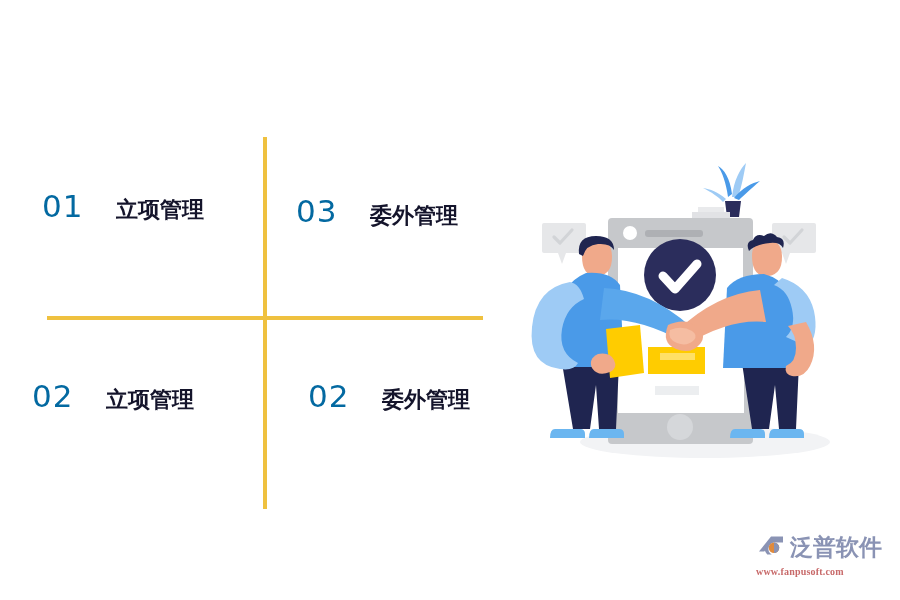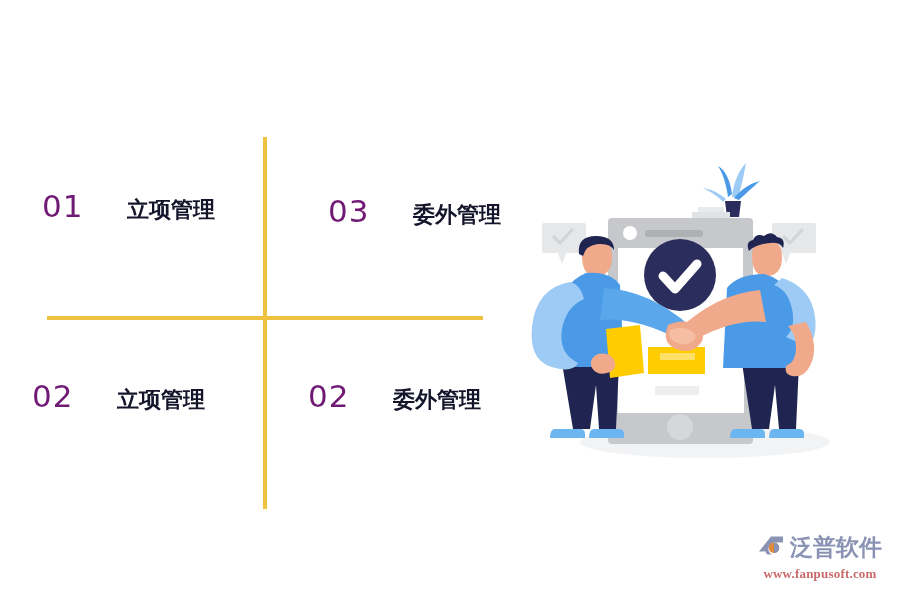--- a/index.html
+++ b/index.html
@@ -48,40 +48,40 @@
     height: 4px;
     background: #EFC13F;
   }
 
   .cell {
     position: absolute;
     display: flex;
     align-items: baseline;
   }
   .cell-01 { left: 42px;  top: 191px; }
-  .cell-03 { left: 328px; top: 196px; }
+  .cell-03 { left: 296px; top: 196px; align-items: flex-end; }
   .cell-02 { left: 32px;  top: 381px; }
   .cell-04 { left: 308px; top: 381px; }
 
   .cell-num {
     font-family: "DejaVu Sans", "Liberation Sans", sans-serif;
     font-size: 31px;
     font-weight: 400;
     letter-spacing: 1px;
-    color: #701a75;
+    color: #0369a1;
     line-height: 1;
     width: 52px;
   }
   .cell-label {
     font-family: "DejaVu Sans", "Liberation Sans", sans-serif;
     font-size: 22px;
     font-weight: 700;
     color: #14142b;
     line-height: 1;
-    margin-left: 33px;
+    margin-left: 22px;
     white-space: nowrap;
   }
   .cell-03 .cell-label,
   .cell-04 .cell-label { }
 
   
   .illustration {
     position: absolute;
     left: 520px;
     top: 150px;
@@ -114,27 +114,27 @@
     font-family: "DejaVu Sans", "Liberation Sans", sans-serif;
     font-size: 23px;
     font-weight: 700;
     color: #8a93b4;
     letter-spacing: 0px;
     line-height: 1;
     white-space: nowrap;
   }
   .brand-url {
     font-family: "Liberation Serif", "DejaVu Serif", serif;
-    font-size: 13px;
+    font-size: 10px;
     font-weight: 700;
     color: #c86a6a;
     letter-spacing: 0.2px;
     line-height: 1;
     margin-top: 3px;
-    text-align: center;
+    text-align: left;
     white-space: nowrap;
   }
 </style>
 </head>
 <body>
 
 <div id="slide">
 
   <div class="matrix">
 

